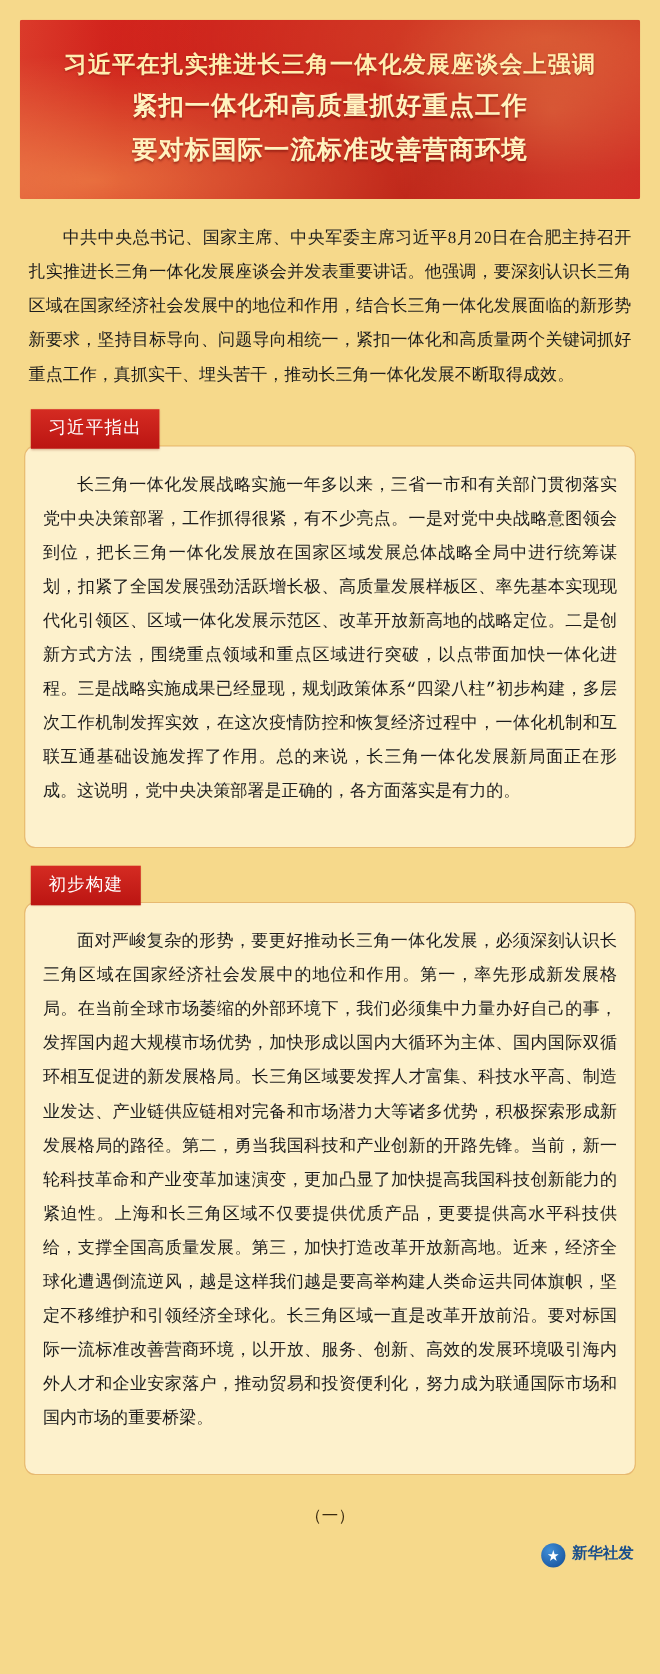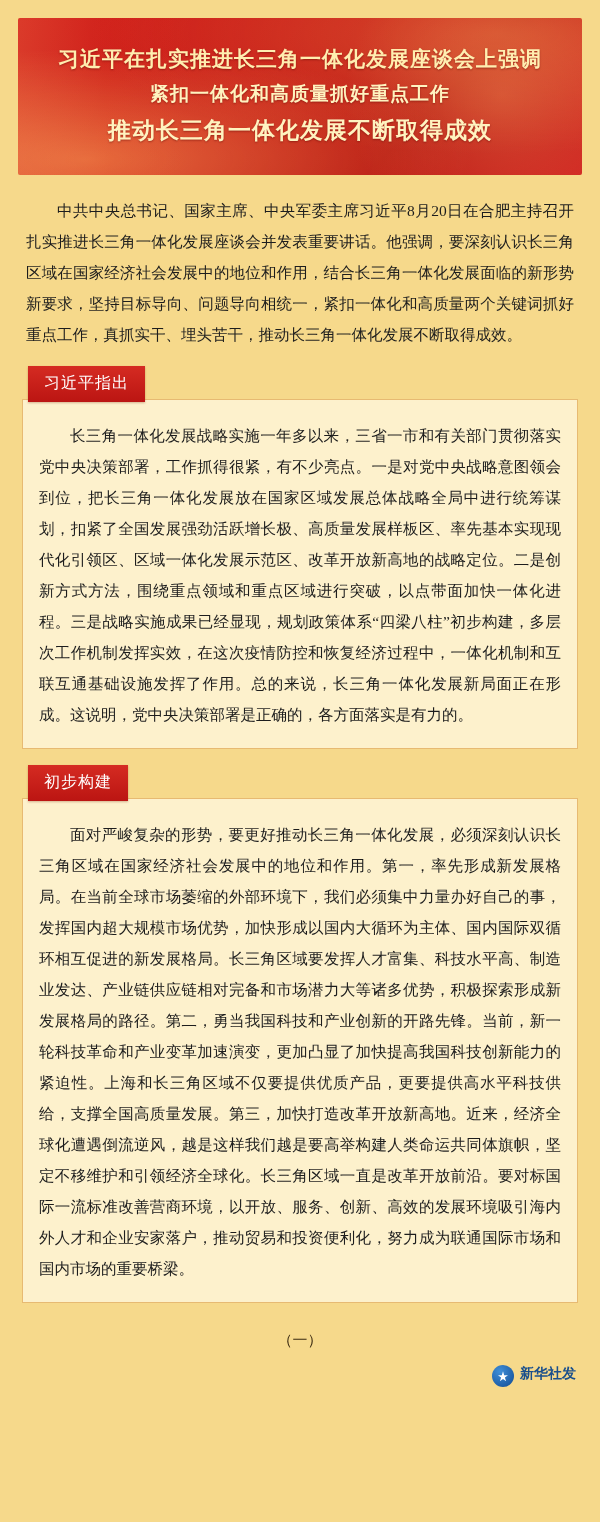--- a/index.html
+++ b/index.html
@@ -61,21 +61,21 @@
     position: relative;
     z-index: 2;
     text-align: center;
     color: #ffe8a8;
     font-weight: bold;
     letter-spacing: 1px;
     text-shadow: 0 1px 2px rgba(90,0,0,0.45);
     line-height: 1.45;
   }
   .banner-line.l1 { font-size: 21px; color: #ffeeb0; }
-  .banner-line.l2 { font-size: 19px; color: #fff3c0; margin-top: 6px; }
+  .banner-line.l2 { font-size: 23px; color: #fff3c0; margin-top: 6px; }
   .banner-line.l3 { font-size: 23px; color: #fff3c0; margin-top: 6px; }
 
   
   .lead {
     margin: 20px 8px 6px 8px;
     font-size: 15.5px;
     line-height: 2.0;
     color: #1d1d1d;
     text-align: justify;
     text-indent: 2em;
@@ -96,28 +96,28 @@
     letter-spacing: 1px;
     position: relative;
     z-index: 3;
     margin-left: 6px;
     box-shadow: 0 1px 2px rgba(120,30,0,0.3);
   }
   .section-body {
     margin-top: -3px;
     background: rgba(255,250,228,0.72);
     border: 1px solid rgba(214,140,40,0.55);
-    border-radius: 0;
-    padding: 20px 16px 18px 16px;
+    border-radius: 10px;
+    padding: 20px 16px 34px 16px;
     font-size: 15.5px;
     line-height: 2.0;
     color: #1d1d1d;
     text-align: justify;
     text-indent: 2em;
-    font-family: Liberation Serif, serif;
+    font-family: Liberation Mono, monospace;
     box-sizing: border-box;
   }
 
   
   .footer {
     position: relative;
     margin-top: 22px;
     height: 64px;
   }
   .page-number {
@@ -163,21 +163,21 @@
 </style>
 </head>
 <body>
 
 <div class="page">
   <div class="page-inner">
 
     <div class="banner">
       <div class="banner-line l1">习近平在扎实推进长三角一体化发展座谈会上强调</div>
       <div class="banner-line l2">紧扣一体化和高质量抓好重点工作</div>
-      <div class="banner-line l3">推动长三角一体化发展不断取得成效</div>
+      <div class="banner-line l3">要对标国际一流标准改善营商环境</div>
     </div>
 
     <div class="lead">中共中央总书记、国家主席、中央军委主席习近平8月20日在合肥主持召开扎实推进长三角一体化发展座谈会并发表重要讲话。他强调，要深刻认识长三角区域在国家经济社会发展中的地位和作用，结合长三角一体化发展面临的新形势新要求，坚持目标导向、问题导向相统一，紧扣一体化和高质量两个关键词抓好重点工作，真抓实干、埋头苦干，推动长三角一体化发展不断取得成效。</div>
 
     <div class="section">
       <div class="section-head">习近平指出</div>
       <div class="section-body">长三角一体化发展战略实施一年多以来，三省一市和有关部门贯彻落实党中央决策部署，工作抓得很紧，有不少亮点。一是对党中央战略意图领会到位，把长三角一体化发展放在国家区域发展总体战略全局中进行统筹谋划，扣紧了全国发展强劲活跃增长极、高质量发展样板区、率先基本实现现代化引领区、区域一体化发展示范区、改革开放新高地的战略定位。二是创新方式方法，围绕重点领域和重点区域进行突破，以点带面加快一体化进程。三是战略实施成果已经显现，规划政策体系“四梁八柱”初步构建，多层次工作机制发挥实效，在这次疫情防控和恢复经济过程中，一体化机制和互联互通基础设施发挥了作用。总的来说，长三角一体化发展新局面正在形成。这说明，党中央决策部署是正确的，各方面落实是有力的。</div>
     </div>
 
     <div class="section">

